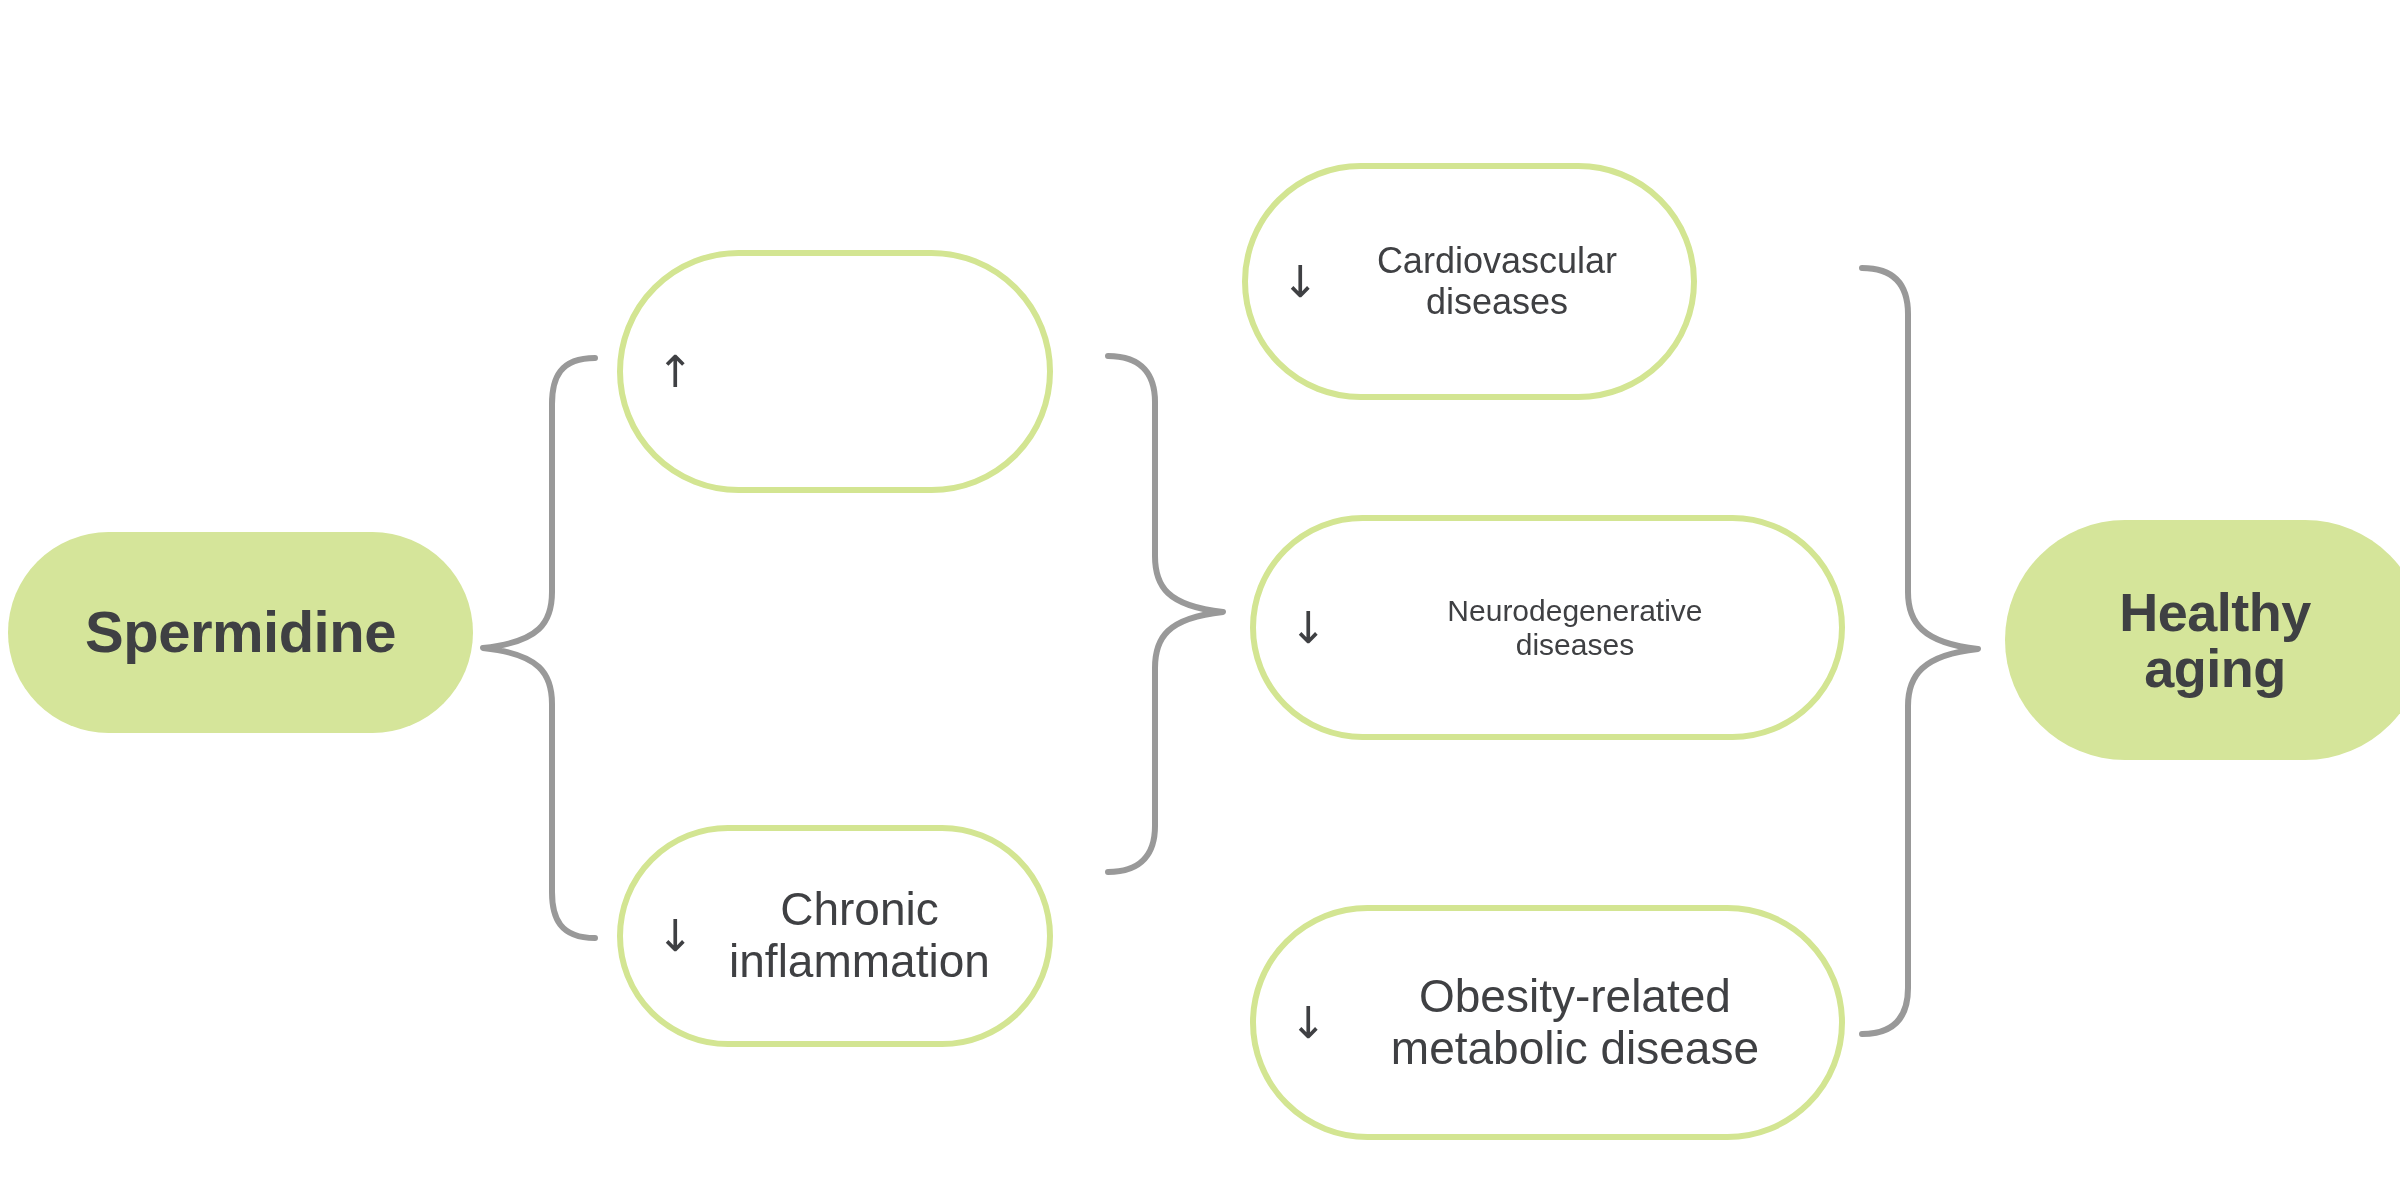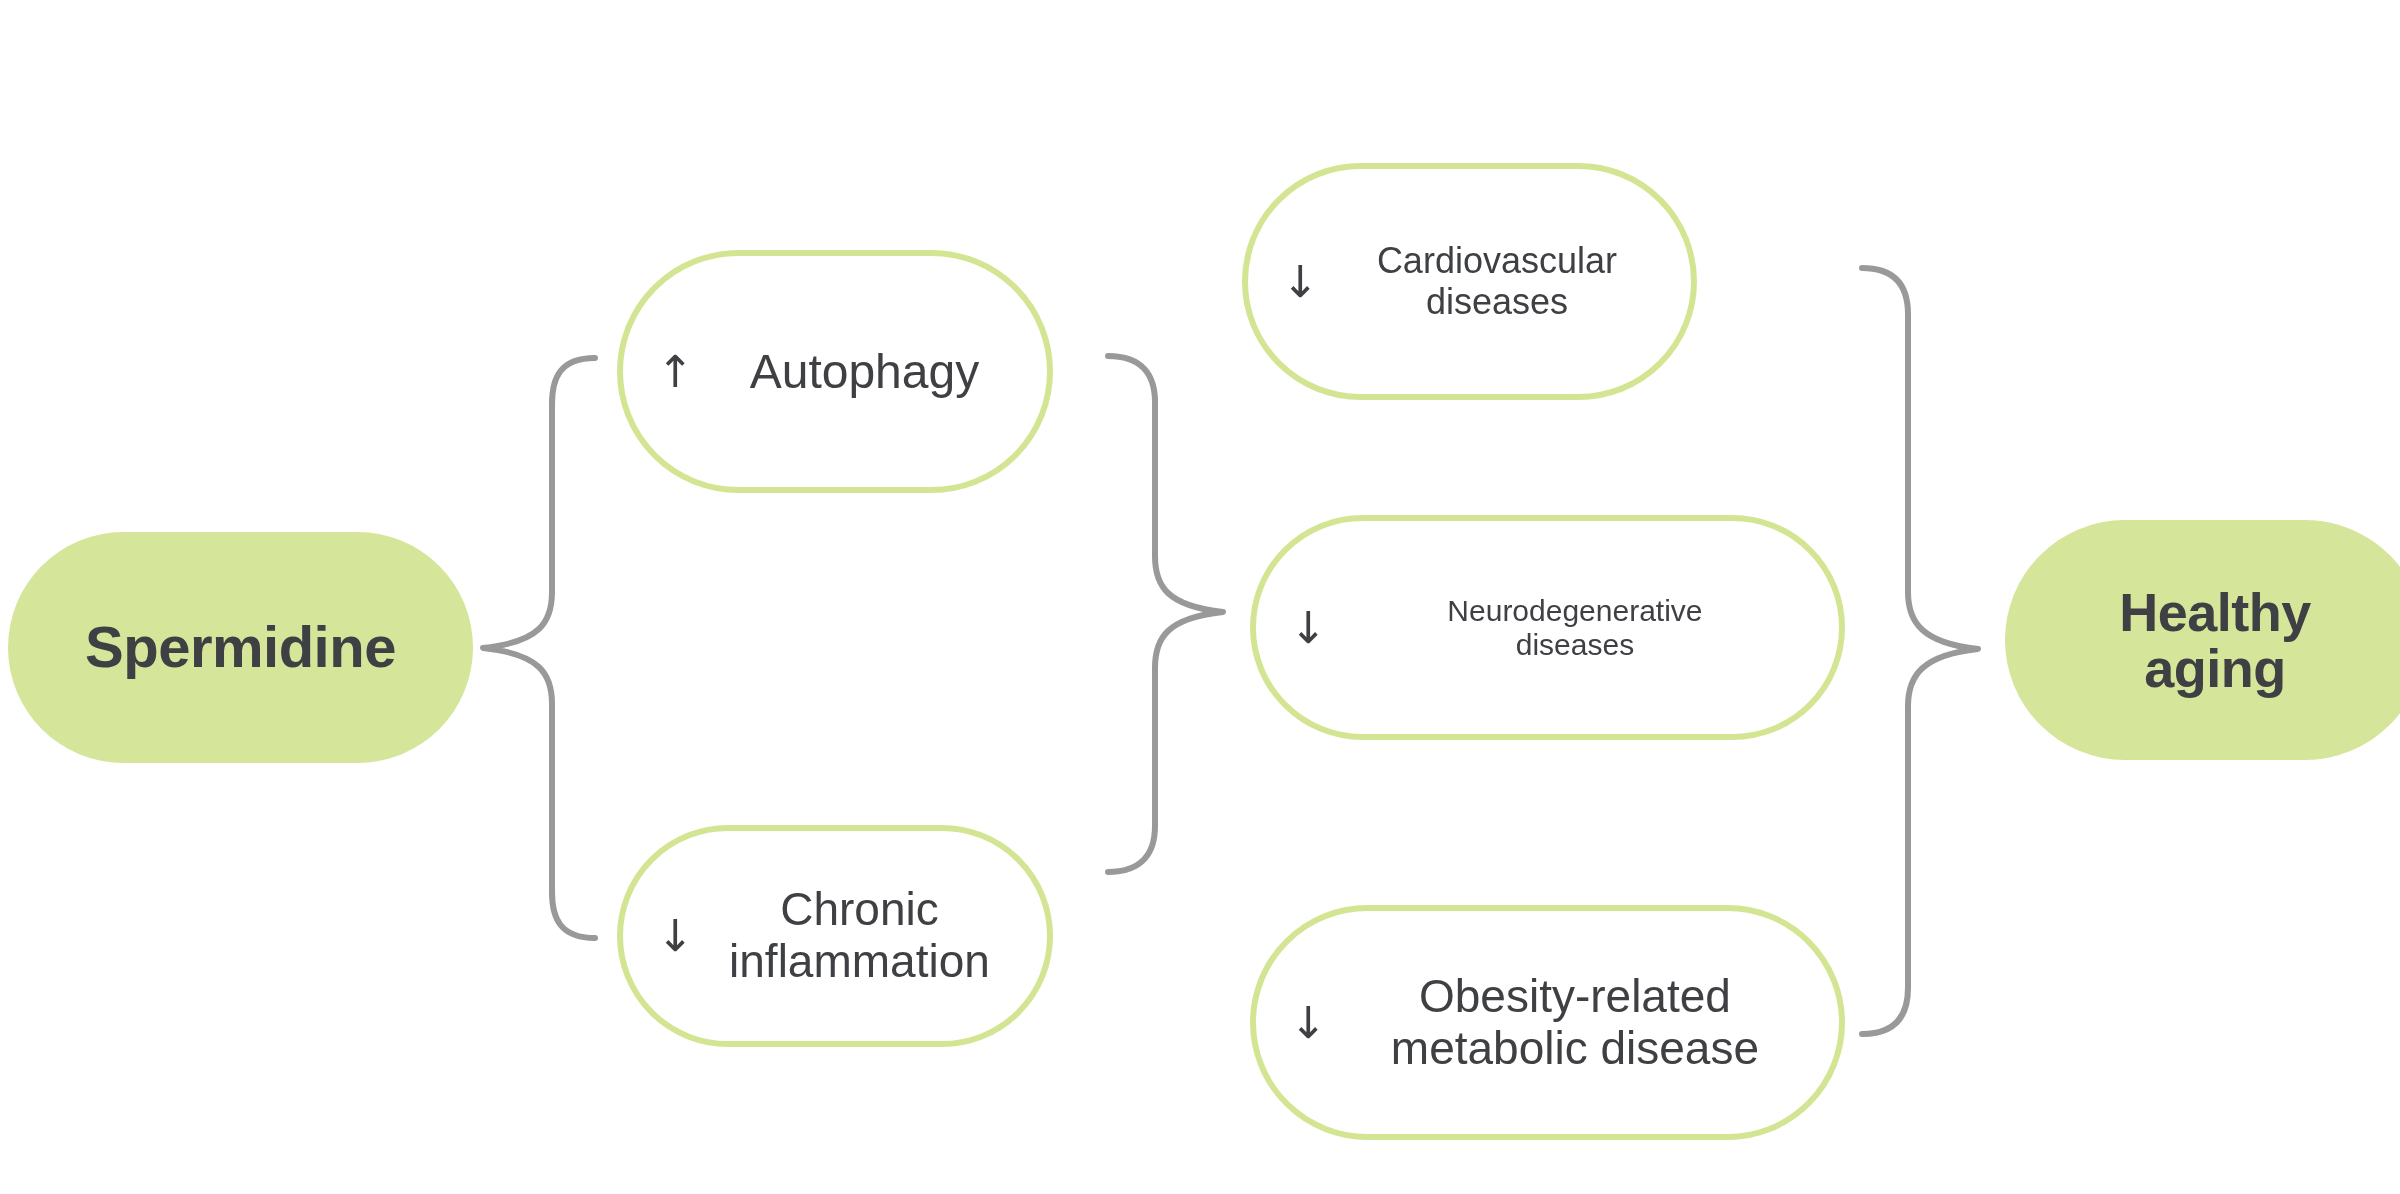--- a/index.html
+++ b/index.html
@@ -53,21 +53,21 @@
     font-weight:400;
   }
   .node.outlined .label{
     flex:1 1 auto;
     text-align:center;
     line-height:1.12;
     color:#3f4043;
   }
 
   
-  #n-spermidine{ left:8px;  top:532px;  width:465px; height:231px; font-size:58px; }
+  #n-spermidine{ left:8px;  top:532px;  width:465px; height:201px; font-size:58px; }
   #n-healthy{    left:2005px;top:520px;  width:420px; height:240px; font-size:54px; }
 
   #n-autophagy{  left:617px; top:250px;  width:436px; height:243px; }
   #n-autophagy  .label{ font-size:48px; }
   #n-autophagy  .arrow{ margin-right:14px; }
 
   #n-inflammation{ left:617px; top:825px; width:436px; height:222px; }
   #n-inflammation .label{ font-size:46px; }
   #n-inflammation .arrow{ margin-right:4px; }
 
@@ -126,21 +126,20 @@
     </g>
   </svg>
 
   <div class="node filled" id="n-spermidine">
     <span class="label">Spermidine</span>
   </div>
 
   <div class="node outlined" id="n-autophagy">
     <div class="inner">
       <span class="arrow">↑</span>
-      <span class="label">Autophagy</span>
     </div>
   </div>
 
   <div class="node outlined" id="n-inflammation">
     <div class="inner">
       <span class="arrow">↓</span>
       <span class="label">Chronic<br>inflammation</span>
     </div>
   </div>
 

